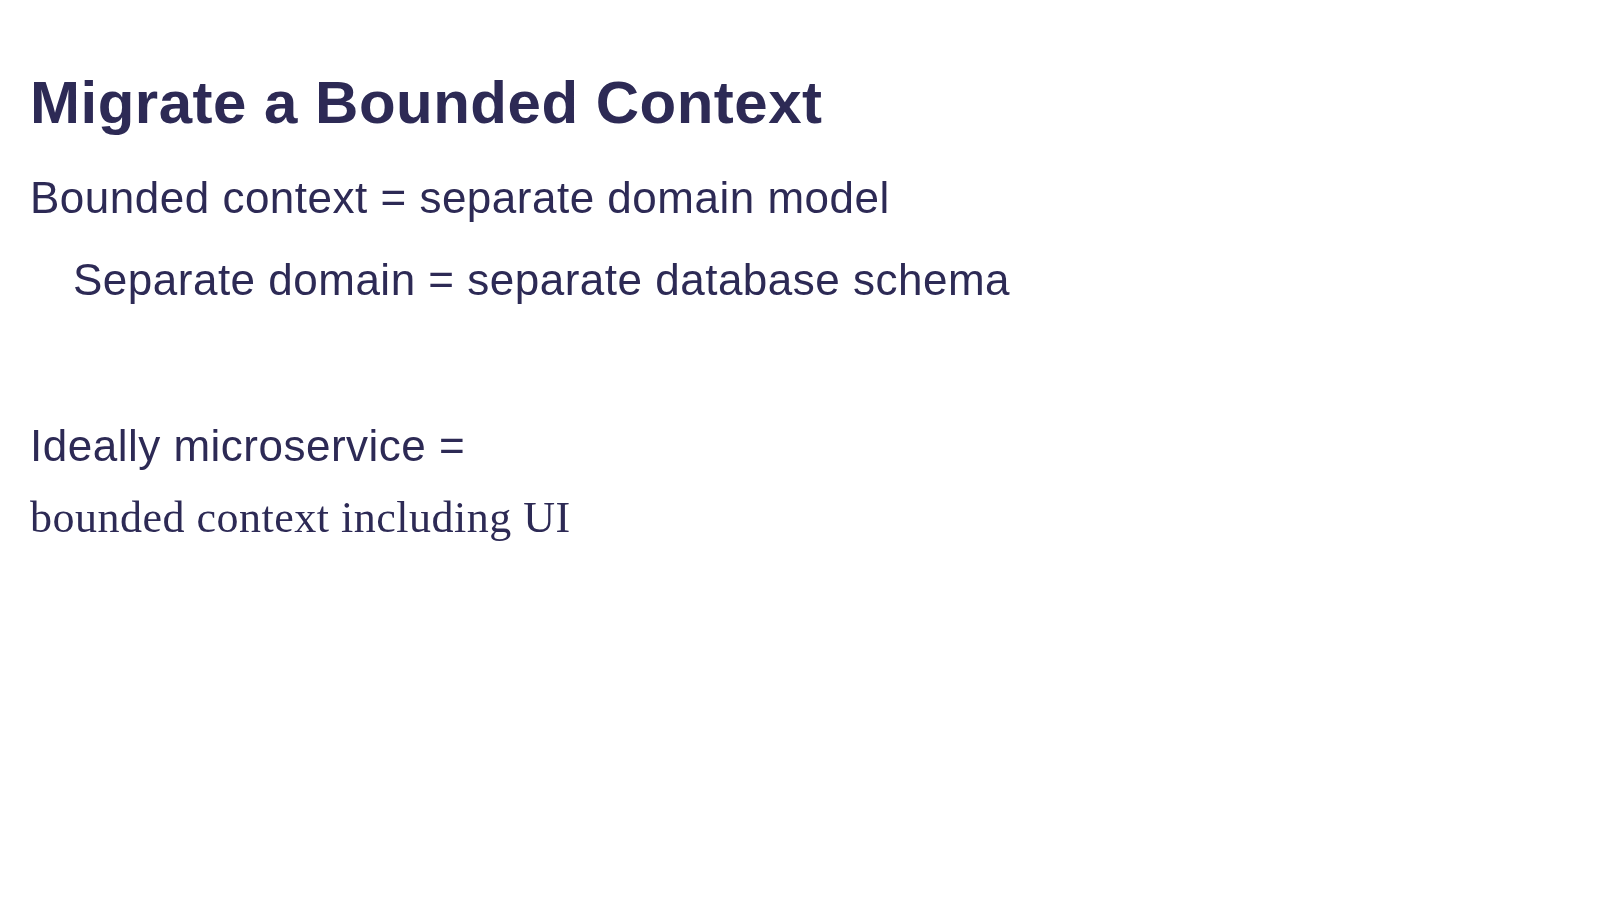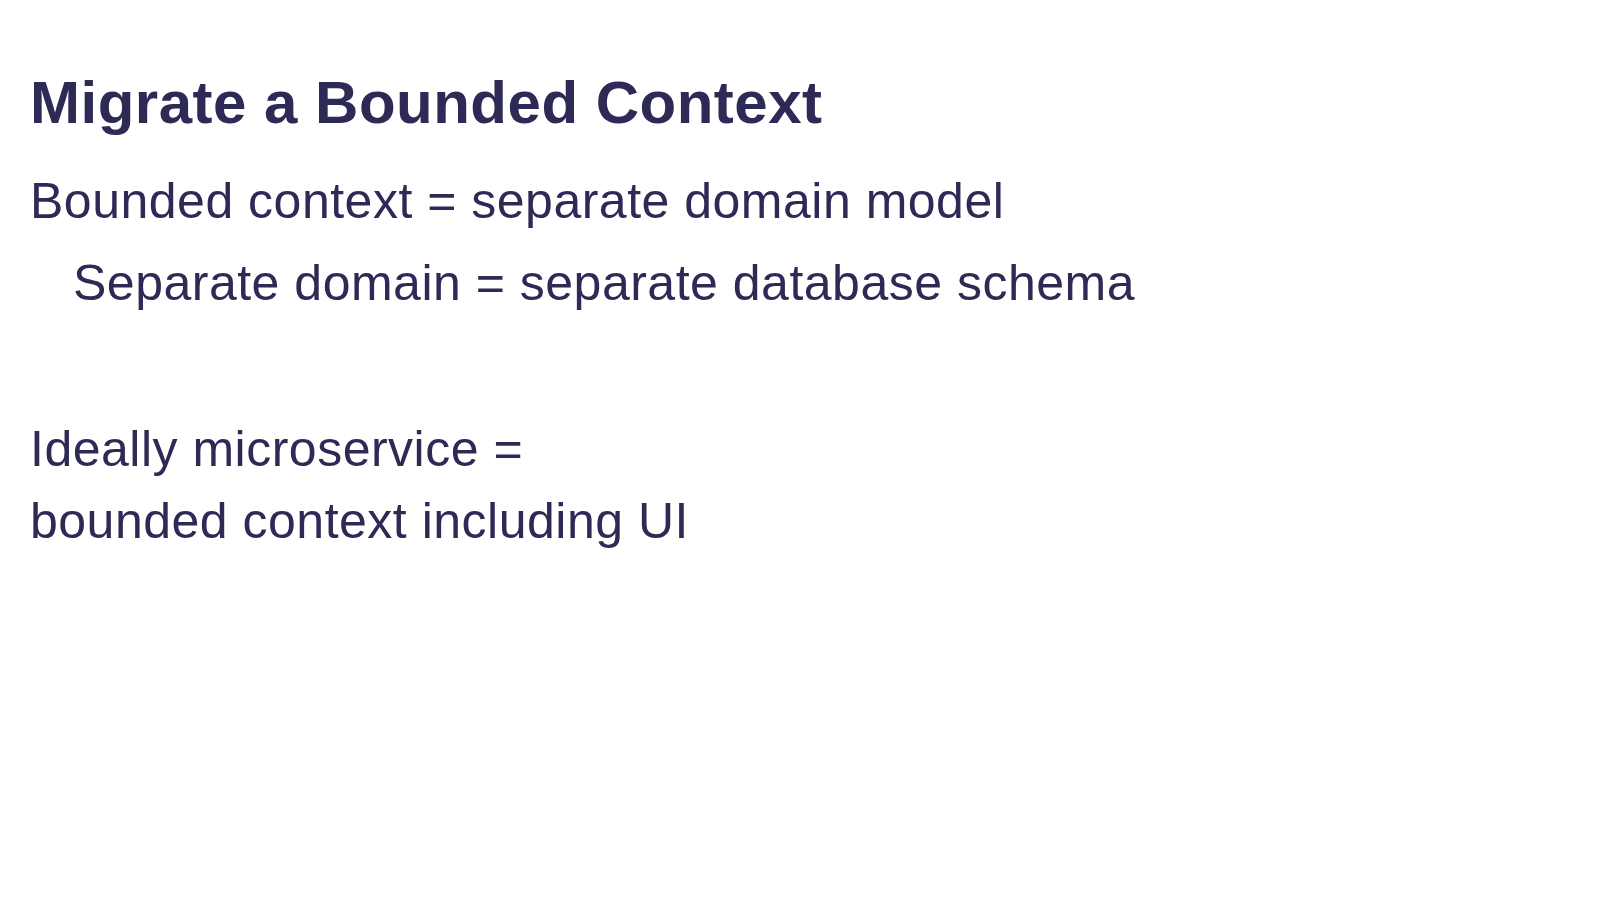--- a/index.html
+++ b/index.html
@@ -27,31 +27,31 @@
     top: 68px;
     font-size: 60px;
     font-weight: bold;
     letter-spacing: 0.5px;
     color: var(--text-color);
     white-space: nowrap;
   }
   .body-line {
     position: absolute;
     left: 30px;
-    font-size: 50px;
+    font-size: 44px;
     font-weight: 400;
     letter-spacing: 0.5px;
     color: var(--text-color);
     white-space: nowrap;
     line-height: 1;
   }
   .body-line-1 { top: 176px; }
   .body-line-2 { top: 258px; margin-left: 43px; }
   .body-line-3 { top: 424px; }
-  .body-line-4 { top: 496px; }
+  .body-line-4 { top: 496px; font-family: Liberation Serif, serif; }
 </style>
 </head>
 <body>
 
 <div class="slide">
   <h1 class="slide-title">Migrate a Bounded Context</h1>
 
   <p class="body-line body-line-1">Bounded context = separate domain model</p>
 
   <p class="body-line body-line-2">Separate domain = separate database schema</p>

